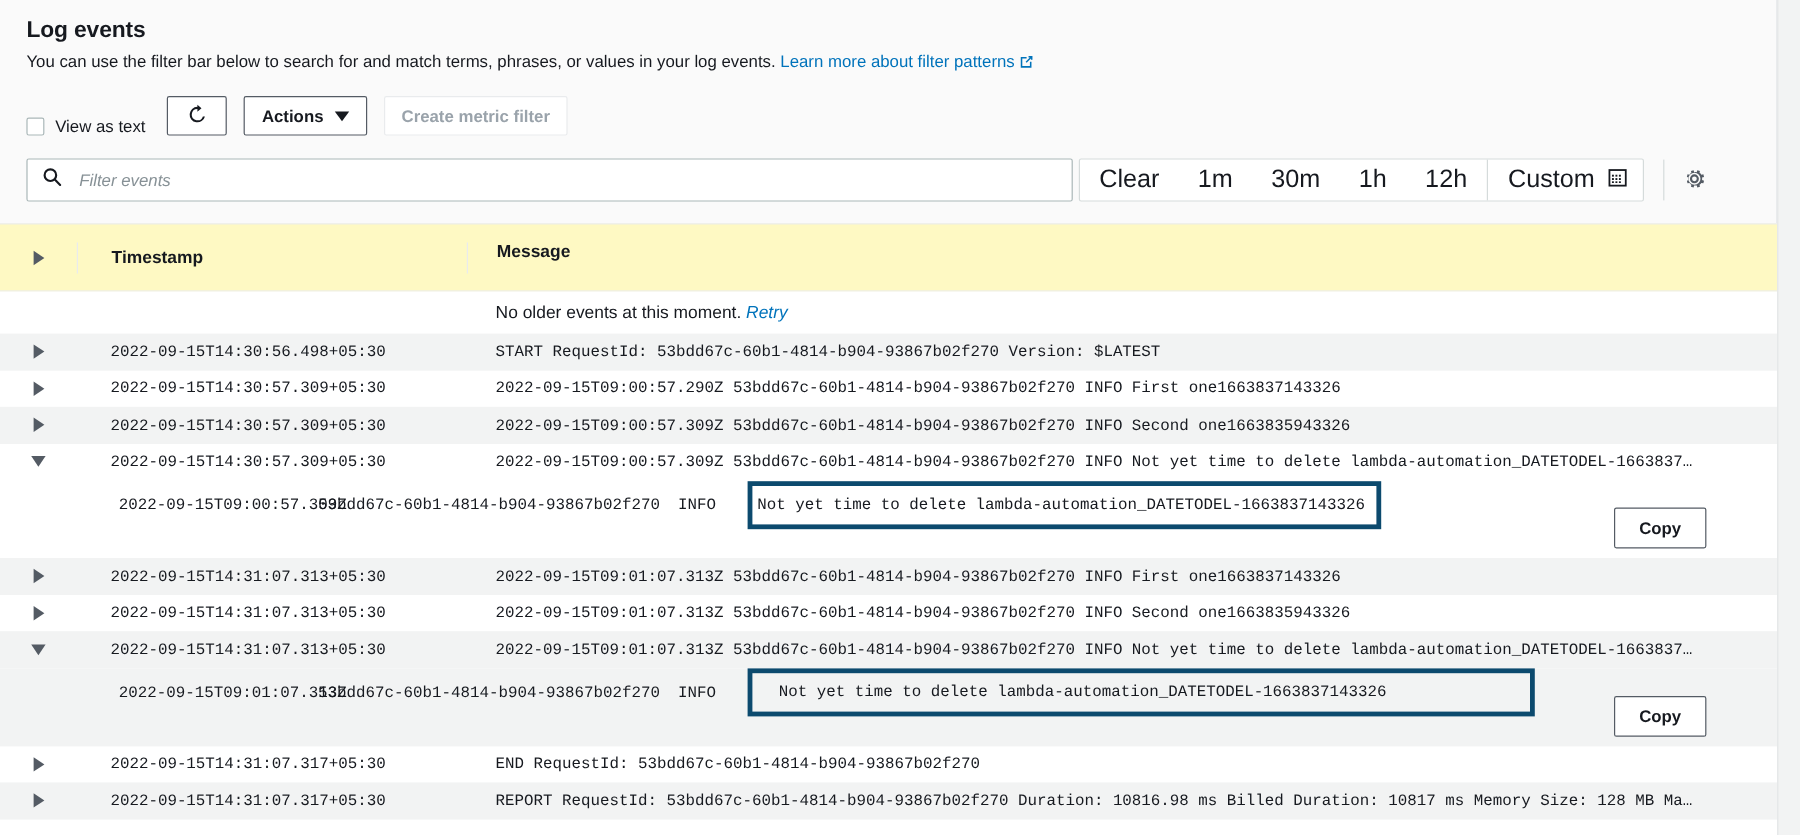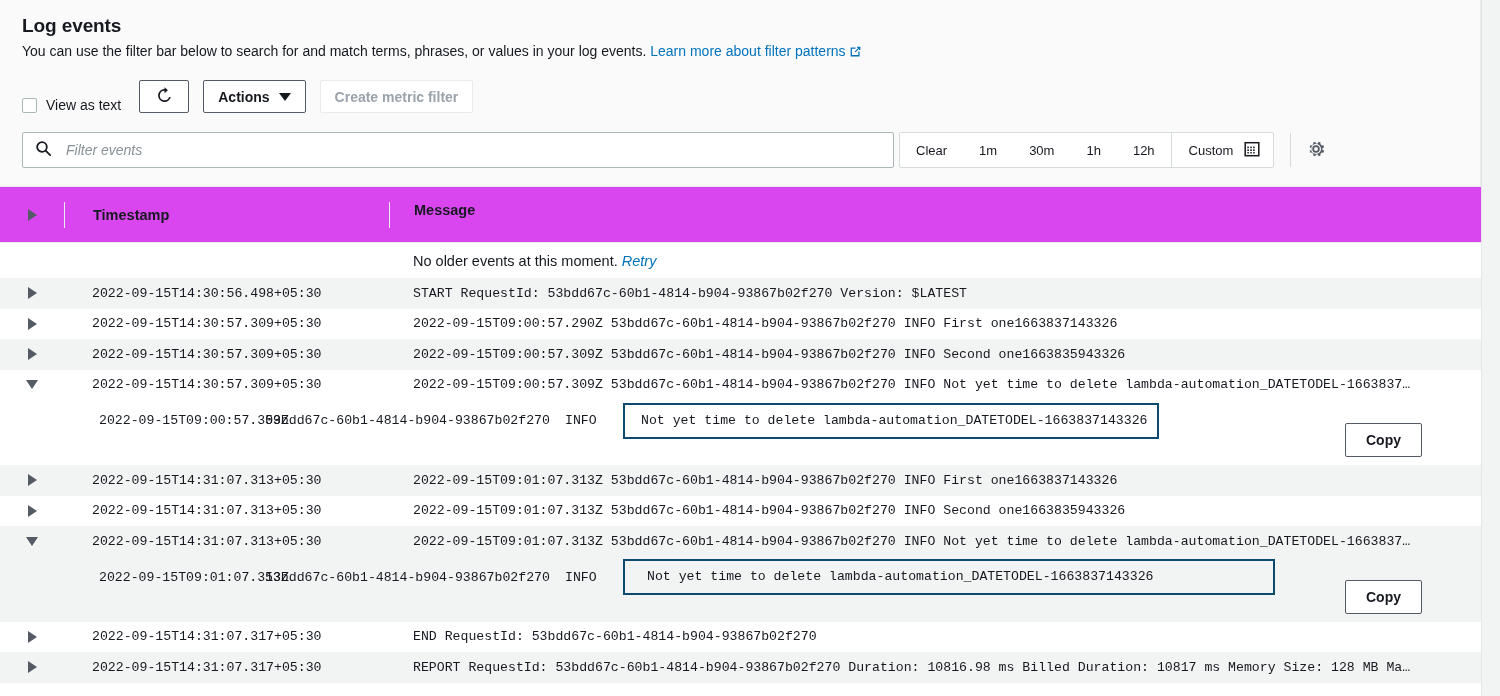--- a/index.html
+++ b/index.html
@@ -150,21 +150,21 @@
     height: 36px;
     border: 1px solid #d5dbdb;
     border-radius: 2px;
     background: #fff;
   }
   .range-btn {
     height: 34px;
     padding: 0 16px;
     display: flex;
     align-items: center;
-    font-size: 13px;
+    font-size: 21px;
     color: #16191f;
     background: transparent;
     border: 0;
     font-family: "Liberation Sans", sans-serif;
     cursor: pointer;
     white-space: nowrap;
   }
   .range-btn.custom {
     border-left: 1px solid #d5dbdb;
     padding: 0 13px 0 17px;
@@ -184,21 +184,21 @@
     display: flex;
     align-items: center;
   }
 
   
   .table { width: 1481px; }
   .thead {
     display: flex;
     align-items: center;
     height: 57px;
-    background: #d946ef;
+    background: #fef9c3;
     border-top: 1px solid #e9ebed;
     border-bottom: 1px solid #e9ebed;
   }
   .col-exp {
     width: 64px;
     display: flex;
     justify-content: center;
     align-items: center;
     flex: none;
   }
@@ -293,22 +293,22 @@
     align-items: center;
     height: 41px;
     font-family: "Liberation Mono", monospace;
     font-size: 13.2px;
     color: #16191f;
   }
   .d-ts { width: 265px; flex: none; padding-left: 99px; white-space: nowrap; }
   .d-req { width: 300px; flex: none; white-space: nowrap; }
   .d-lvl { width: 58px; flex: none; white-space: nowrap; }
   .d-msg {
-    border: 2px solid #0c4a6e;
-    padding: 8px 10px 8px 16px;
+    border: 4px solid #0c4a6e;
+    padding: 8px 10px 8px 4px;
     white-space: nowrap;
     background: transparent;
     line-height: 16px;
   }
   .d-msg.pad-left { padding-left: 22px; padding-right: 120px; }
   .copy-btn {
     position: absolute;
     right: 59px;
     bottom: 8px;
     height: 34px;

